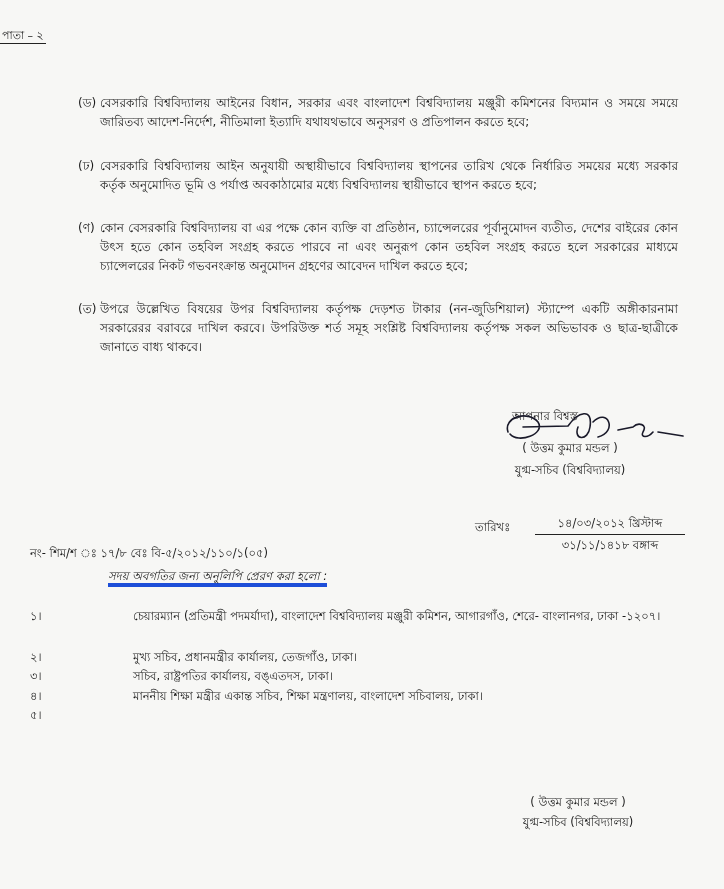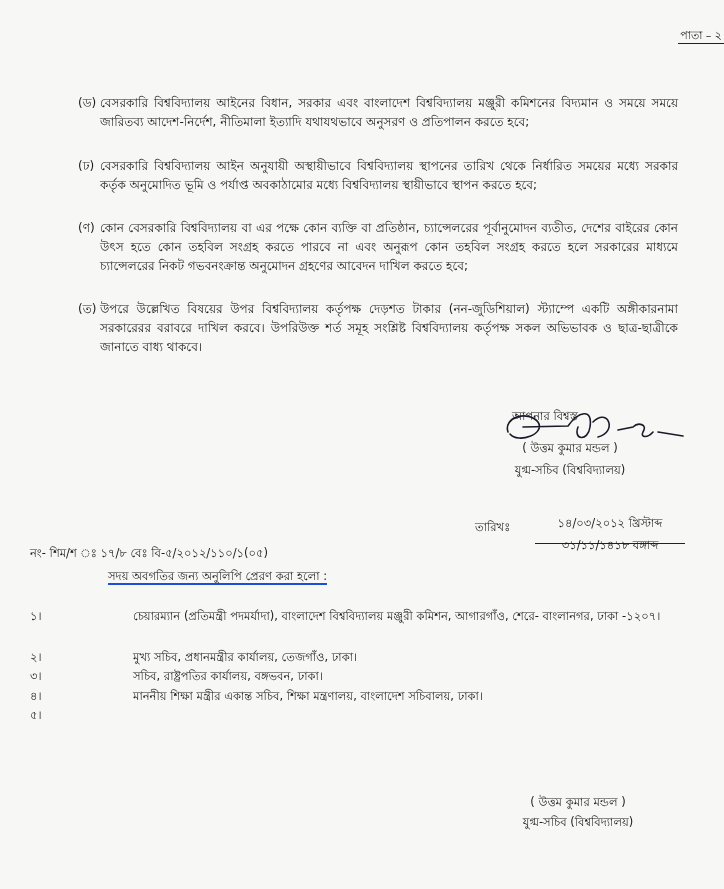--- a/index.html
+++ b/index.html
@@ -5,36 +5,36 @@
   html, body { margin:0; padding:0; }
   body {
     width:724px; height:889px; overflow:hidden;
     background:#f7f7f5;
     font-family:"DejaVu Sans", sans-serif;
     color:#1c1c1c;
     position:relative;
   }
   .page { position:absolute; left:0; top:0; width:724px; height:889px; }
   .page-no {
-    position:absolute; left:0; width:724px; top:27px; text-align:right;
+    position:absolute; left:0; width:724px; top:27px; text-align:left;
     font-size:11px;
   }
   .page-no span { border-bottom:1px solid #222; padding:0 2px 1px; }
   .clause { position:absolute; left:78px; width:600px; font-size:12px; line-height:19px; }
   .clause .mark { position:absolute; left:0; top:0; width:40px; }
   .clause .text { margin-left:22px; text-align:justify; }
   .sig-block { position:absolute; left:470px; width:230px; font-size:11.5px; text-align:center; }
   .signature { position:absolute; left:498px; top:402px; width:190px; height:50px; }
   .ref { position:absolute; left:30px; top:515px; font-size:11.5px;margin-top:30px; }
   .date-block { position:absolute; left:475px; top:515px; font-size:11.5px; }
   .date-label { position:absolute; left:0; top:4px; }
-  .date-greg { position:absolute; left:60px; top:0; width:150px; text-align:center; padding-bottom:9px; border-bottom:1px solid #222; white-space:nowrap; }
+  .date-greg { position:absolute; left:60px; top:0; width:150px; text-align:center; padding-bottom:0; border-bottom:1px solid #222; white-space:nowrap; }
   .date-bang { position:absolute; left:60px; top:22px; width:150px; text-align:center; white-space:nowrap; }
   .copy-heading { position:absolute; left:108px; top:568px; font-size:11.5px; }
-  .copy-heading span { border-bottom:2px solid #1d4ed8; }
+  .copy-heading span { border-bottom:4px solid #1d4ed8;font-style:italic; }
   .copy-item { position:absolute; left:30px; width:640px; font-size:11.5px; line-height:19px; }
   .copy-item .num { position:absolute; left:0; top:0; width:40px; }
   .copy-item .txt { margin-left:103px; }
   .sig-block2 { position:absolute; left:478px; top:792px; width:200px; font-size:11.5px; text-align:center; line-height:20px; }
 </style>
 </head>
 <body>
 
 <div class="page">
 
@@ -79,21 +79,21 @@
   <div class="copy-item" style="top:607px;">
     <div class="num">১।</div>
     <div class="txt">চেয়ারম্যান (প্রতিমন্ত্রী পদমর্যাদা), বাংলাদেশ বিশ্ববিদ্যালয় মঞ্জুরী কমিশন, আগারগাঁও, শেরে- বাংলানগর, ঢাকা -১২০৭।</div>
   </div>
   <div class="copy-item" style="top:648px;">
     <div class="num">২।</div>
     <div class="txt">মুখ্য সচিব, প্রধানমন্ত্রীর কার্যালয়, তেজগাঁও, ঢাকা।</div>
   </div>
   <div class="copy-item" style="top:667px;">
     <div class="num">৩।</div>
-    <div class="txt">সচিব, রাষ্ট্রপতির কার্যালয়, বঙ্গভবন, ঢাকা।</div>
+    <div class="txt">সচিব, রাষ্ট্রপতির কার্যালয়, বঙ্এতদস, ঢাকা।</div>
   </div>
   <div class="copy-item" style="top:687px;">
     <div class="num">৪।</div>
     <div class="txt">মাননীয় শিক্ষা মন্ত্রীর একান্ত সচিব, শিক্ষা মন্ত্রণালয়, বাংলাদেশ সচিবালয়, ঢাকা।</div>
   </div>
   <div class="copy-item" style="top:706px;">
     <div class="num">৫।</div>
   </div>
 
   <div class="sig-block2">

